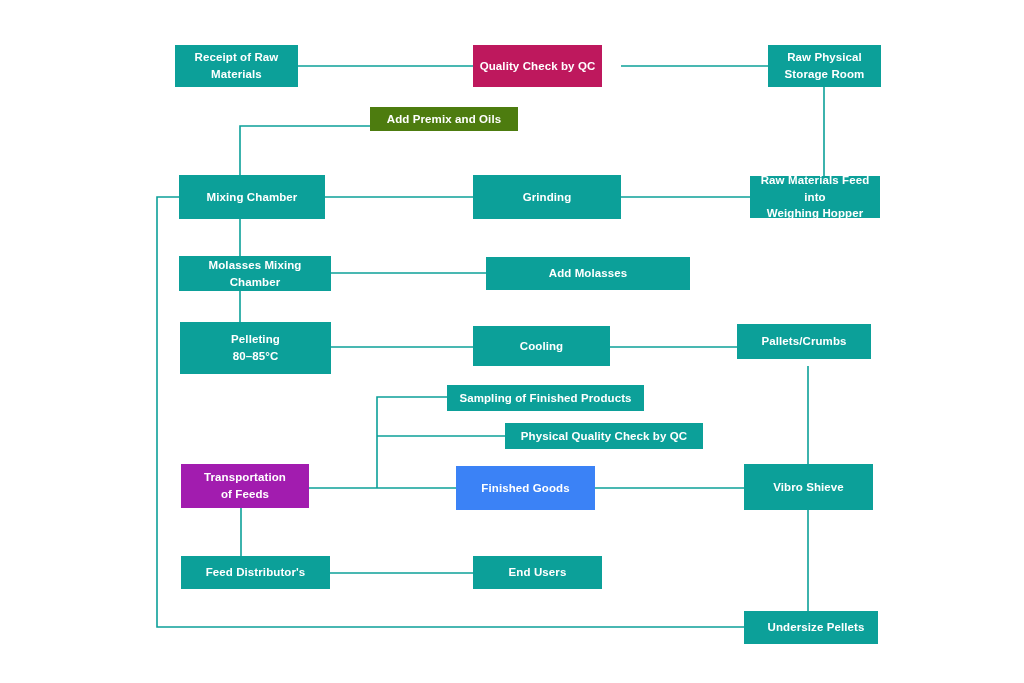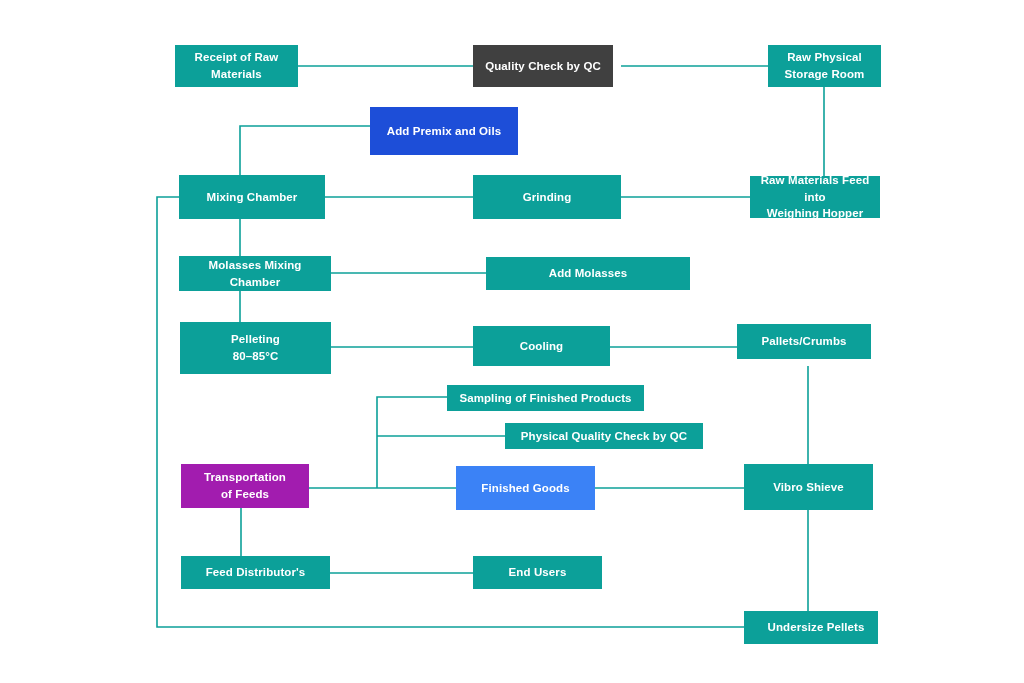--- a/index.html
+++ b/index.html
@@ -70,24 +70,24 @@
       <polyline points="456,488 309,488" fill="none" stroke="#0CA099" stroke-width="1.6" stroke-linecap="butt" stroke-linejoin="miter"></polyline>
       <polyline points="377,488 377,397 447,397" fill="none" stroke="#0CA099" stroke-width="1.6" stroke-linecap="butt" stroke-linejoin="miter"></polyline>
       <polyline points="377,436 505,436" fill="none" stroke="#0CA099" stroke-width="1.6" stroke-linecap="butt" stroke-linejoin="miter"></polyline>
       <polyline points="241,508 241,556" fill="none" stroke="#0CA099" stroke-width="1.6" stroke-linecap="butt" stroke-linejoin="miter"></polyline>
       <polyline points="330,573 473,573" fill="none" stroke="#0CA099" stroke-width="1.6" stroke-linecap="butt" stroke-linejoin="miter"></polyline>
       <polyline points="808,510 808,611" fill="none" stroke="#0CA099" stroke-width="1.6" stroke-linecap="butt" stroke-linejoin="miter"></polyline>
       <polyline points="744,627 157,627 157,197 179,197" fill="none" stroke="#0CA099" stroke-width="1.6" stroke-linecap="butt" stroke-linejoin="miter"></polyline>
     </svg>
 <div class="node" style="left: 175px; top: 45px; width: 123px; height: 42px; background: rgb(12, 160, 153); color: rgb(255, 255, 255);"><span>Receipt of Raw
 Materials</span></div>
-    <div class="node" style="left: 473px; top: 45px; width: 140px; height: 42px; background: #404040; color: rgb(255, 255, 255);"><span>Quality Check by QC</span></div>
+    <div class="node" style="left: 473px; top: 45px; width: 129px; height: 42px; background: #be185d; color: rgb(255, 255, 255);"><span>Quality Check by QC</span></div>
     <div class="node" style="left: 768px; top: 45px; width: 113px; height: 42px; background: rgb(12, 160, 153); color: rgb(255, 255, 255);"><span>Raw Physical
 Storage Room</span></div>
-    <div class="node" style="left: 370px; top: 107px; width: 148px; height: 48px; background: #1d4ed8; color: rgb(255, 255, 255);"><span>Add Premix and Oils</span></div>
+    <div class="node" style="left: 370px; top: 107px; width: 148px; height: 24px; background: #4d7c0f; color: rgb(255, 255, 255);"><span>Add Premix and Oils</span></div>
     <div class="node" style="left: 179px; top: 175px; width: 146px; height: 44px; background: rgb(12, 160, 153); color: rgb(255, 255, 255);"><span>Mixing Chamber</span></div>
     <div class="node" style="left: 473px; top: 175px; width: 148px; height: 44px; background: rgb(12, 160, 153); color: rgb(255, 255, 255);"><span>Grinding</span></div>
     <div class="node" style="left: 750px; top: 176px; width: 130px; height: 42px; background: rgb(12, 160, 153); color: rgb(255, 255, 255);"><span>Raw Materials Feed into
 Weighing Hopper</span></div>
     <div class="node" style="left: 179px; top: 256px; width: 152px; height: 35px; background: rgb(12, 160, 153); color: rgb(255, 255, 255);"><span>Molasses Mixing Chamber</span></div>
     <div class="node" style="left: 486px; top: 257px; width: 204px; height: 33px; background: rgb(12, 160, 153); color: rgb(255, 255, 255);"><span>Add Molasses</span></div>
     <div class="node" style="left: 180px; top: 322px; width: 151px; height: 52px; background: rgb(12, 160, 153); color: rgb(255, 255, 255);"><span>Pelleting
 80–85°C</span></div>
     <div class="node" style="left: 473px; top: 326px; width: 137px; height: 40px; background: rgb(12, 160, 153); color: rgb(255, 255, 255);"><span>Cooling</span></div>
     <div class="node" style="left: 737px; top: 324px; width: 134px; height: 35px; background: rgb(12, 160, 153); color: rgb(255, 255, 255);"><span>Pallets/Crumbs</span></div>

